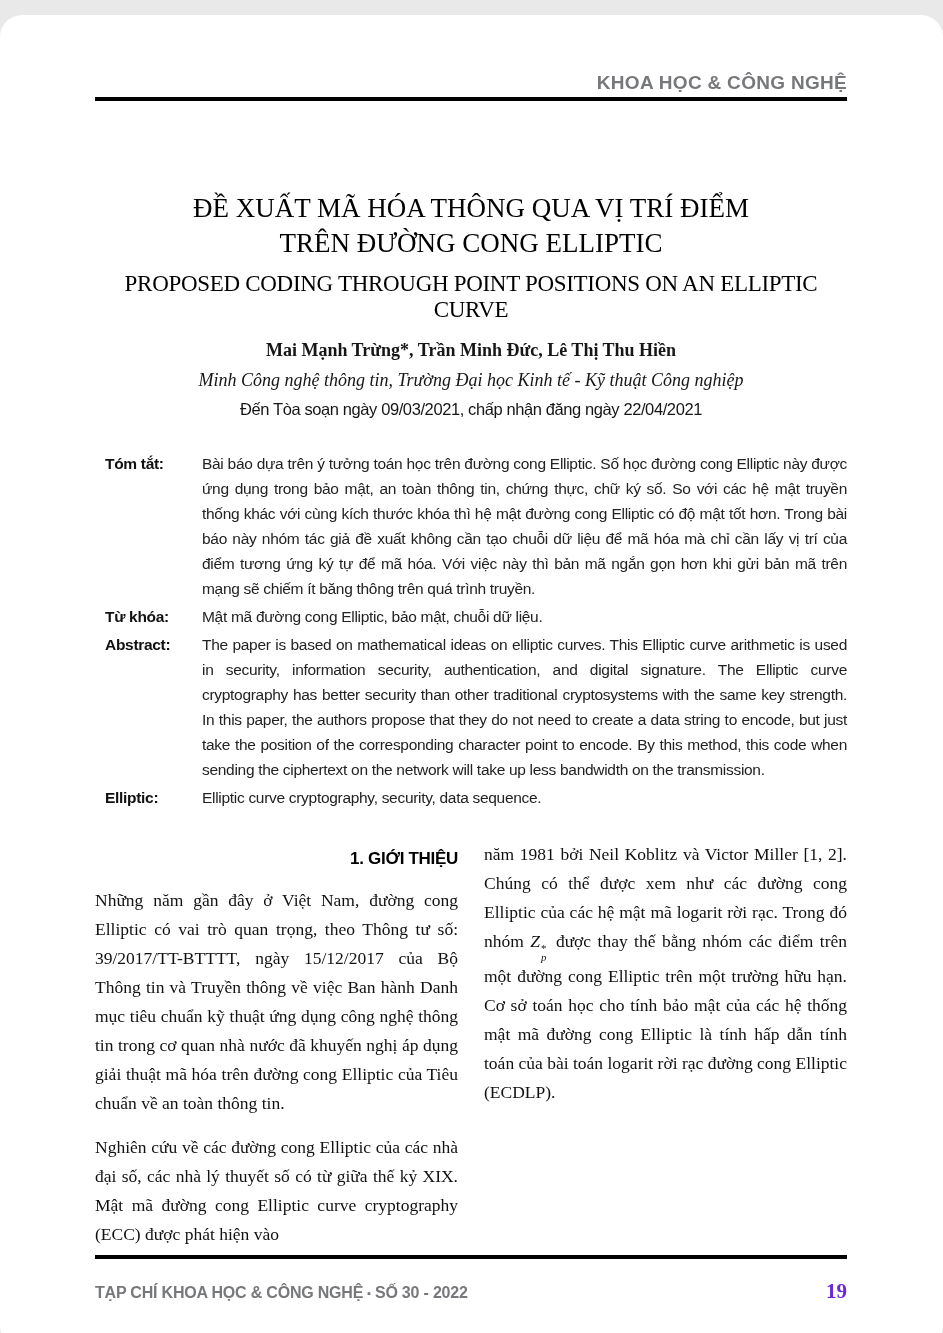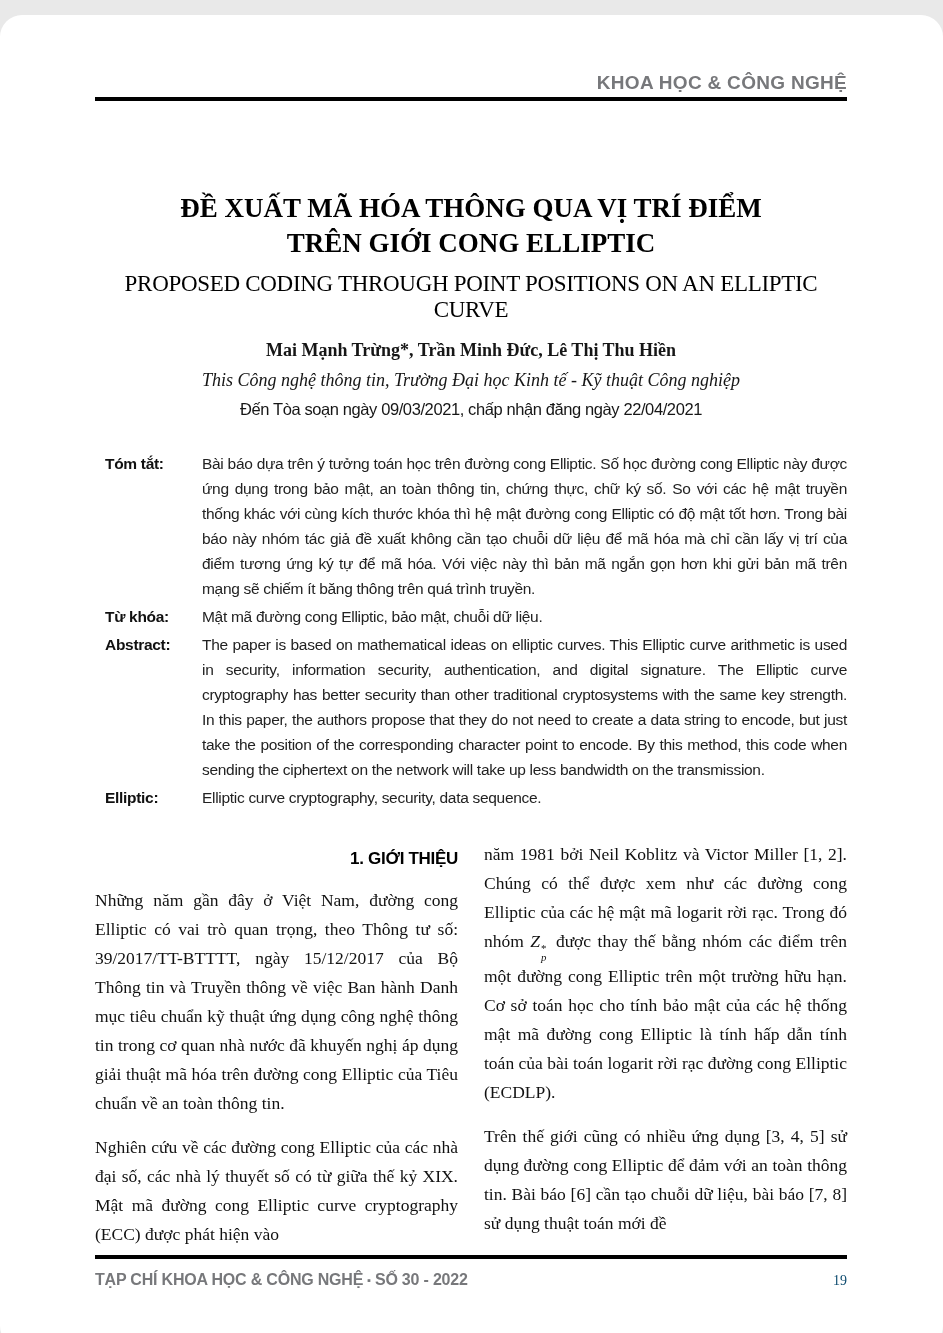--- a/index.html
+++ b/index.html
@@ -18,21 +18,21 @@
 
   
   .header { padding-top:57px; padding-bottom:3px; border-bottom:4px solid #000; text-align:right; }
   .journal-name {
     font-family:"Liberation Sans", sans-serif; font-weight:bold;
     font-size:19px; color:#77787b; letter-spacing:0.3px;
   }
 
   
   .title-vi {
-    margin-top:90px; text-align:center; font-weight:bold;
+    margin-top:90px; text-align:center; font-weight:normal;
     font-size:27px; line-height:35px; color:#000;
   }
   .title-en {
     margin-top:10px; text-align:center; font-size:23px; color:#000000;
     letter-spacing:-0.3px;
   }
   .authors { margin-top:17px; text-align:center; font-weight:bold; font-size:18px; }
   .affiliation { margin-top:9px; text-align:center; font-style:italic; font-size:18px; }
   .received {
     margin-top:9px; text-align:center;
@@ -62,50 +62,50 @@
   .zstack {
     display:inline-flex; flex-direction:column; align-items:flex-start;
     font-size:0.62em; line-height:0.8; vertical-align:-0.5em; margin:0 3px 0 1px;
   }
   .zstack .sup { font-style:normal; }
   .zstack .sub { font-style:italic; }
 
   
   .footer {
     position:absolute; left:95px; width:752px; top:1240px;
-    border-top:4px solid #000; padding-top:12px;
+    border-top:4px solid #000; padding-top:20px;
     display:flex; justify-content:space-between; align-items:baseline;
   }
   .footer-left {
     font-family:"Liberation Sans", sans-serif; font-weight:bold;
     font-size:16px; color:#77787b; letter-spacing:-0.2px;
   }
   .footer-sep { font-size:11px; vertical-align:1px; padding:0 4px; }
-  .page-number { font-weight:normal; font-size:14px; color:#0c4a6e; }
+  .page-number { font-weight:bold; font-size:21px; color:#6d28d9; }
 </style>
 </head>
 <body>
 
 <div class="page">
   <div class="content">
 
     <div class="header">
       <span class="journal-name">KHOA HỌC &amp; CÔNG NGHỆ</span>
     </div>
 
     <div class="title-vi">
       <div>ĐỀ XUẤT MÃ HÓA THÔNG QUA VỊ TRÍ ĐIỂM</div>
-      <div>TRÊN GIỚI CONG ELLIPTIC</div>
+      <div>TRÊN ĐƯỜNG CONG ELLIPTIC</div>
     </div>
 
     <div class="title-en">PROPOSED CODING THROUGH POINT POSITIONS ON AN ELLIPTIC CURVE</div>
 
     <div class="authors">Mai Mạnh Trừng*, Trần Minh Đức, Lê Thị Thu Hiền</div>
 
-    <div class="affiliation">This Công nghệ thông tin, Trường Đại học Kinh tế - Kỹ thuật Công nghiệp</div>
+    <div class="affiliation">Minh Công nghệ thông tin, Trường Đại học Kinh tế - Kỹ thuật Công nghiệp</div>
 
     <div class="received">Đến Tòa soạn ngày 09/03/2021, chấp nhận đăng ngày 22/04/2021</div>
 
     <div class="abstract-grid">
       <div class="ab-label">Tóm tắt:</div>
       <div class="ab-text">Bài báo dựa trên ý tưởng toán học trên đường cong Elliptic. Số học đường cong Elliptic này được ứng dụng trong bảo mật, an toàn thông tin, chứng thực, chữ ký số. So với các hệ mật truyền thống khác với cùng kích thước khóa thì hệ mật đường cong Elliptic có độ mật tốt hơn. Trong bài báo này nhóm tác giả đề xuất không cần tạo chuỗi dữ liệu để mã hóa mà chỉ cần lấy vị trí của điểm tương ứng ký tự để mã hóa. Với việc này thì bản mã ngắn gọn hơn khi gửi bản mã trên mạng sẽ chiếm ít băng thông trên quá trình truyền.</div>
 
       <div class="ab-label">Từ khóa:</div>
       <div class="ab-text">Mật mã đường cong Elliptic, bảo mật, chuỗi dữ liệu.</div>
 
@@ -122,21 +122,20 @@
         <div class="sec-heading">1. GIỚI THIỆU</div>
         <div class="para">Những năm gần đây ở Việt Nam, đường cong Elliptic có vai trò quan trọng, theo Thông tư số: 39/2017/TT-BTTTT, ngày 15/12/2017 của Bộ Thông tin và Truyền thông về việc Ban hành Danh mục tiêu chuẩn kỹ thuật ứng dụng công nghệ thông tin trong cơ quan nhà nước đã khuyến nghị áp dụng giải thuật mã hóa trên đường cong Elliptic của Tiêu chuẩn về an toàn thông tin.</div>
         <div class="para">Nghiên cứu về các đường cong Elliptic của các nhà đại số, các nhà lý thuyết số có từ giữa thế kỷ XIX. Mật mã đường cong Elliptic curve cryptography (ECC) được phát hiện vào</div>
       </div>
 
       <div class="col">
         <div class="para"><span>năm 1981 bởi Neil Koblitz và Victor Miller [1, 2]. Chúng có thể được xem như các đường cong Elliptic của các hệ mật mã logarit rời rạc. Trong đó nhóm </span><span class="math-var"><span>Z</span><span class="zstack">
                 <span class="sup">*</span>
                 <span class="sub">p</span>
               </span></span><span> được thay thế bằng nhóm các điểm trên một đường cong Elliptic trên một trường hữu hạn. Cơ sở toán học cho tính bảo mật của các hệ thống mật mã đường cong Elliptic là tính hấp dẫn tính toán của bài toán logarit rời rạc đường cong Elliptic (ECDLP).</span></div>
-        <div class="para">Trên thế giới cũng có nhiều ứng dụng [3, 4, 5] sử dụng đường cong Elliptic để đảm với an toàn thông tin. Bài báo [6] cần tạo chuỗi dữ liệu, bài báo [7, 8] sử dụng thuật toán mới đề</div>
       </div>
 
     </div>
   </div>
 
   <div class="footer">
     <div class="footer-left">
       <span>TẠP CHÍ KHOA HỌC &amp; CÔNG NGHỆ</span><span class="footer-sep">▪</span><span>SỐ 30 - 2022</span>
     </div>
     <div class="page-number">19</div>

